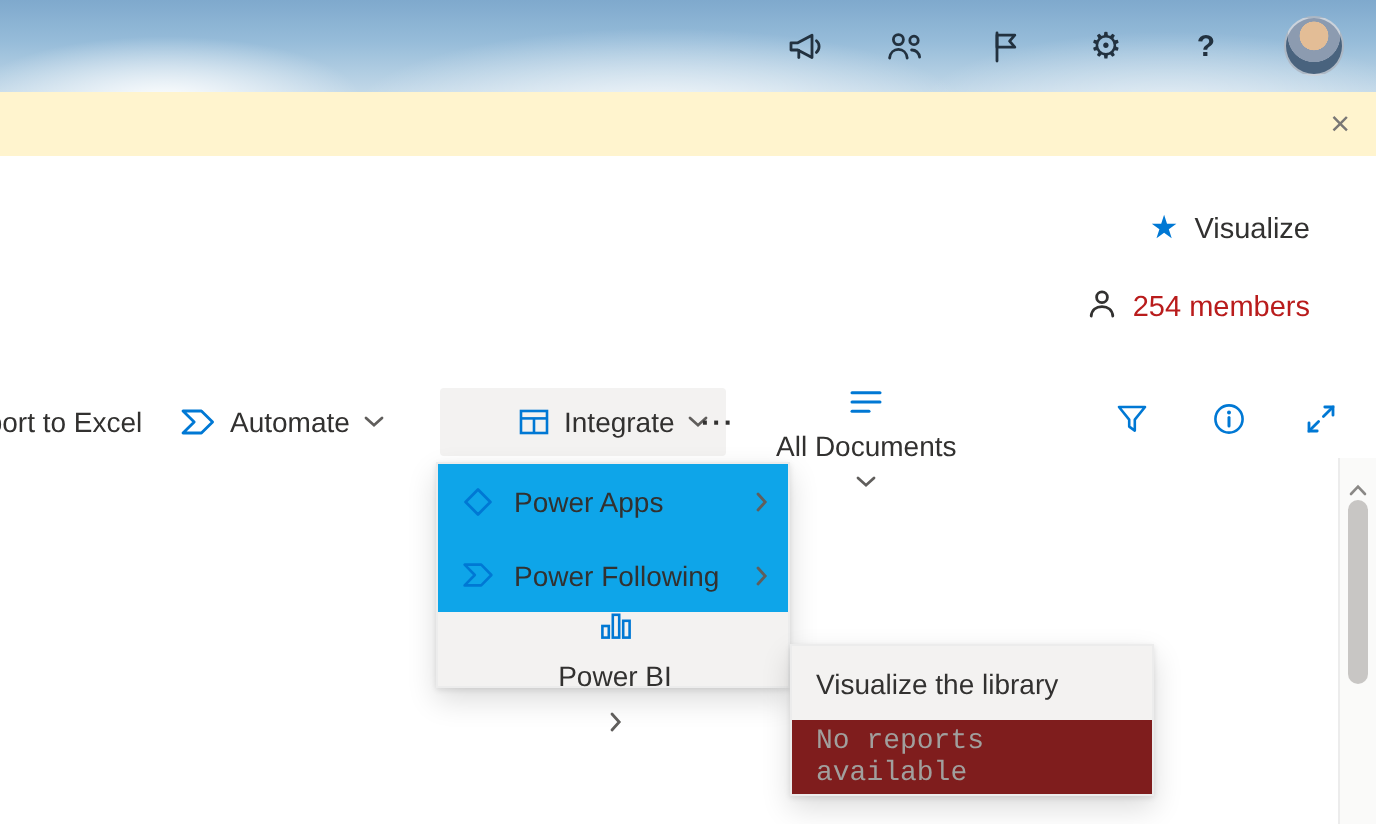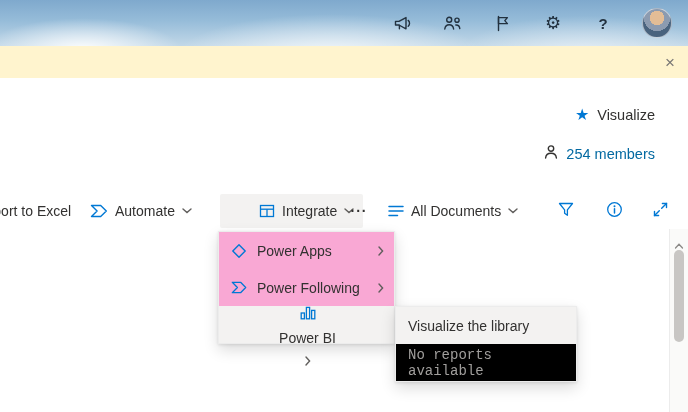--- a/index.html
+++ b/index.html
@@ -33,45 +33,45 @@
   .notice-close {
     position:absolute; right:9px; top:50%; transform:translateY(-50%);
     font-size:17px; color:#797775; line-height:1; cursor:pointer; padding:2px 4px;
   }
 
   
   .following-row { position:absolute; top:104px; right:33px; height:21px; display:flex; align-items:center; gap:8px;
     font-size:14.5px; color:#323130; cursor:pointer; }
   .star { color:#0078d4; font-size:16px; line-height:1; }
   .members-row { position:absolute; top:143px; right:33px; height:21px; display:flex; align-items:center; gap:7px;
-    font-size:14.5px; color:#0369a1; }
+    font-size:14.5px; color:#b91c1c; }
 
   
   .toolbar { position:absolute; top:194px; left:0; right:0; height:34px; font-size:14px; color:#323130; }
   .tb-btn { position:absolute; top:0; height:34px; display:flex; align-items:center; gap:7px; cursor:pointer; white-space:nowrap; }
   .tb-btn .ic { display:flex; align-items:center; }
   .tb-open { background:#f3f2f1; border-radius:2px; padding:0 9px; }
   .more-btn { position:absolute; top:0; height:34px; display:flex; align-items:center; justify-content:center;
     width:26px; letter-spacing:1px; font-weight:bold; color:#323130; cursor:pointer; }
   .icon-btn { position:absolute; top:0; height:34px; width:30px; display:flex; align-items:center; justify-content:center; cursor:pointer; }
 
   
   .menu {
-    position:absolute; left:218px; top:231px; width:177px; background:#f9a8d4;
+    position:absolute; left:218px; top:231px; width:177px; background:#0ea5e9;
     border:1px solid #ececec; box-shadow:0 6px 14px rgba(0,0,0,.14), 0 1px 3px rgba(0,0,0,.1); z-index:5;
   }
   .menu-item { height:37px; display:flex; align-items:center; gap:10px; padding:0 10px 0 12px;
     font-size:14px; color:#323130; cursor:pointer; }
   .menu-item.hovered { background:#f3f2f1;flex-direction:column; }
   .menu-item .label { flex:1; }
   .menu-item .ic { display:flex; align-items:center; }
 
   
   .submenu {
-    position:absolute; left:395px; top:306px; width:182px; background:#000000;
+    position:absolute; left:395px; top:322px; width:182px; background:#7f1d1d;
     border:1px solid #ececec; box-shadow:0 6px 14px rgba(0,0,0,.14), 0 1px 3px rgba(0,0,0,.1); z-index:6;
   }
   .submenu-item { height:37px; display:flex; align-items:center; padding:0 12px; font-size:14px; color:#323130; cursor:pointer; }
   .submenu-item.highlighted { background:#f3f2f1; }
   .submenu-item.disabled { color:#a19f9d; cursor:default;font-family:Liberation Mono, monospace; }
 
   
   .scrollbar { position:absolute; right:0; top:229px; bottom:0; width:19px; background:#fafaf9; border-left:1px solid #ececec; z-index:2; }
   .scroll-up { position:absolute; top:6px; left:50%; transform:translateX(-50%); cursor:pointer; }
   .scroll-thumb { position:absolute; top:21px; left:4px; width:10px; height:92px; background:#c8c6c4; border-radius:5px; cursor:pointer; }
@@ -163,21 +163,21 @@
         <svg width="10" height="6" viewBox="0 0 10 6" fill="none" stroke="#605e5c" stroke-width="1.4" stroke-linecap="round">
           <polyline points="1,1 5,4.6 9,1"></polyline>
         </svg>
       </span>
     </div>
 
     <div class="more-btn" style="left:346px;">
       <span>···</span>
     </div>
 
-    <div class="tb-btn" style="left:388px;">
+    <div class="tb-btn" style="left:388px;flex-direction:column;">
       <span class="ic">
         <svg width="16" height="14" viewBox="0 0 16 14" fill="none" stroke="#0078d4" stroke-width="1.5" stroke-linecap="round">
           <line x1="1" y1="2.4" x2="15" y2="2.4"></line>
           <line x1="1" y1="7" x2="15" y2="7"></line>
           <line x1="1" y1="11.6" x2="9.5" y2="11.6"></line>
         </svg>
       </span>
       <span>All Documents</span>
       <span class="ic">
         <svg width="10" height="6" viewBox="0 0 10 6" fill="none" stroke="#605e5c" stroke-width="1.4" stroke-linecap="round">

